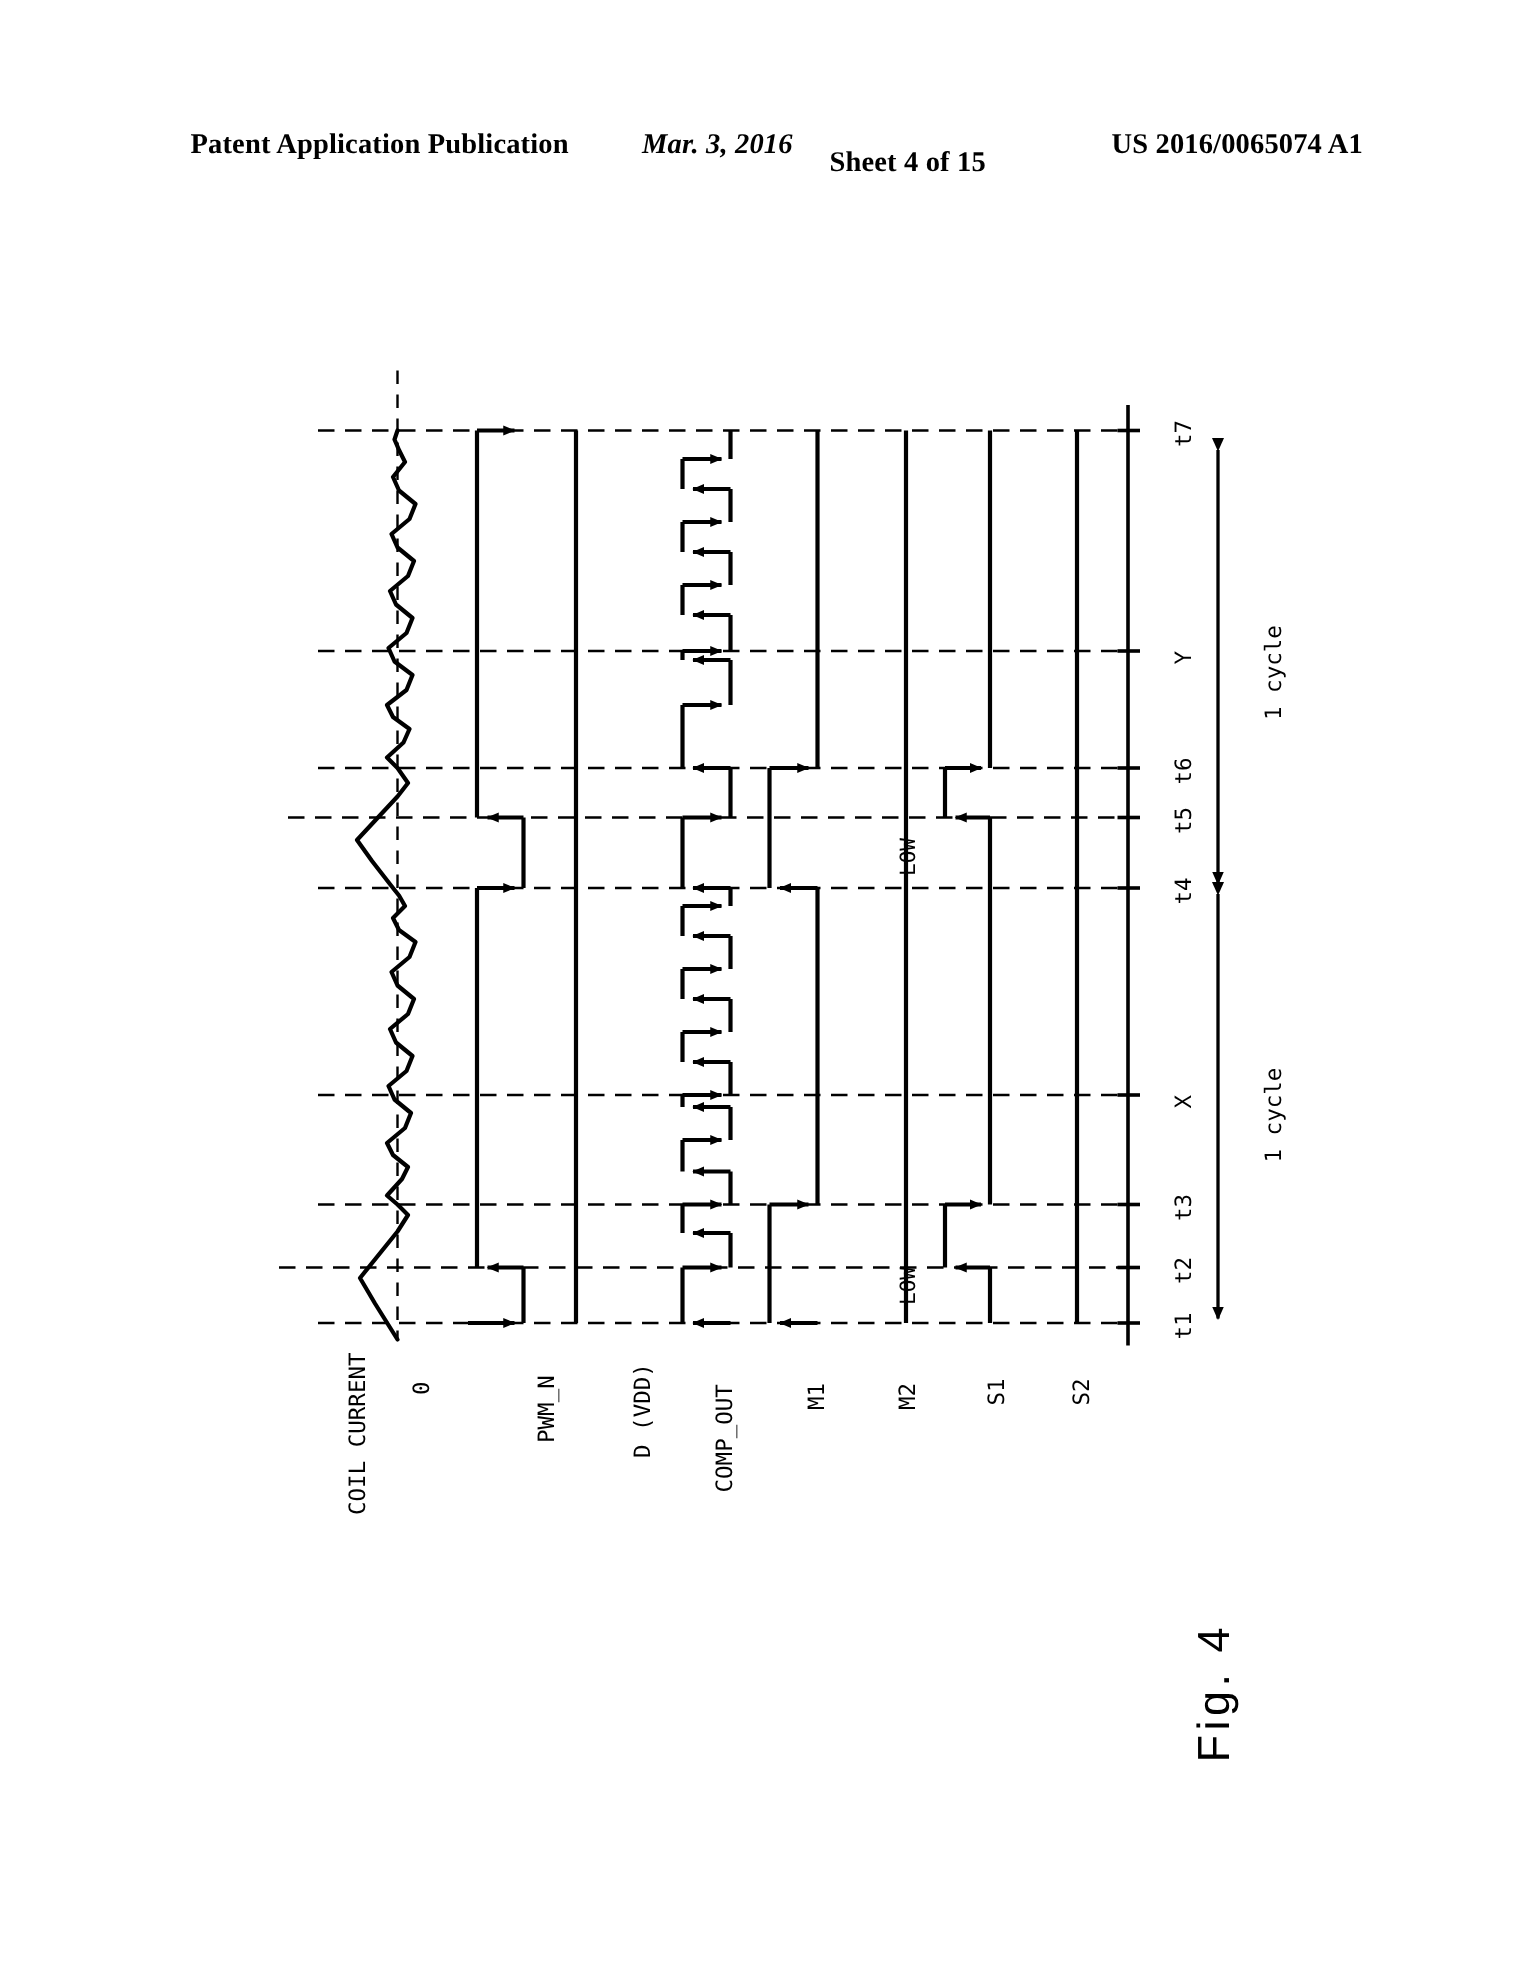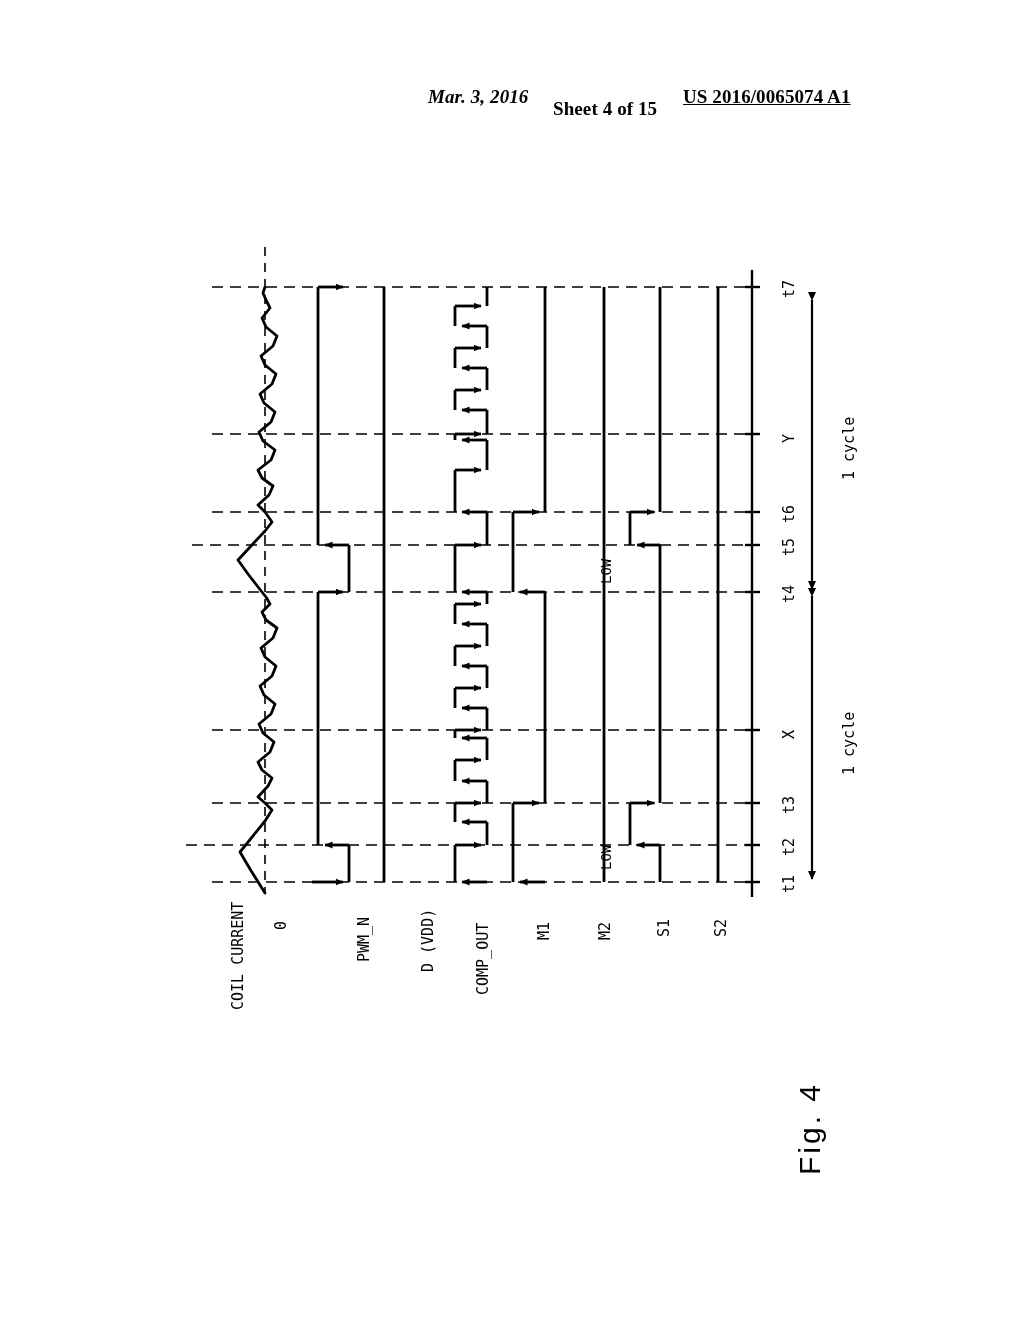--- a/index.html
+++ b/index.html
@@ -4,41 +4,42 @@
 <style>
   html,body{margin:0;padding:0;background:#ffffff;}
   body{width:1024px;height:1320px;position:relative;font-family:"Liberation Serif",serif;color:#000;}
 
   
   #patent-header{position:absolute;left:0;top:86px;width:1024px;height:30px;}
   #patent-header span{position:absolute;font-family:"Liberation Serif",serif;font-weight:bold;font-size:19px;white-space:nowrap;letter-spacing:.1px;}
   #hdr-pub   {left:127px;top:0;}
   #hdr-date  {left:428px;top:0;font-style:italic;}
   #hdr-sheet {left:553px;top:12px;}
-  #hdr-num   {left:683px;top:0;text-decoration:underline;}
+  #hdr-num   {left:741px;top:0;}
 
   
   #figure{position:absolute;left:0;top:0;width:1024px;height:1320px;}
   #fig-svg{position:absolute;left:0;top:0;}
 
   
   .vlabel{position:absolute;
           font-family:"DejaVu Sans Mono","Liberation Mono",monospace;
           font-size:15px;color:#000;white-space:nowrap;
           transform-origin:0 0;transform:rotate(-90deg);letter-spacing:0px;}
   .vlabel.sm{font-size:14px;}
   #fig-caption{position:absolute;left:793px;top:1175px;
           font-family:"Liberation Sans",sans-serif;font-size:30px;
           letter-spacing:3px;white-space:nowrap;
           transform-origin:0 0;transform:rotate(-90deg);}
 </style>
 </head>
 <body>
 
 <div id="patent-header">
+  <span id="hdr-pub">Patent Application Publication</span>
   <span id="hdr-date">Mar. 3, 2016</span>
   <span id="hdr-sheet">Sheet 4 of 15</span>
   <span id="hdr-num">US 2016/0065074 A1</span>
 </div>
 
 <div id="figure">
 
   <svg id="fig-svg" width="1024" height="1320" viewBox="0 0 1024 1320">
 
     <defs>

